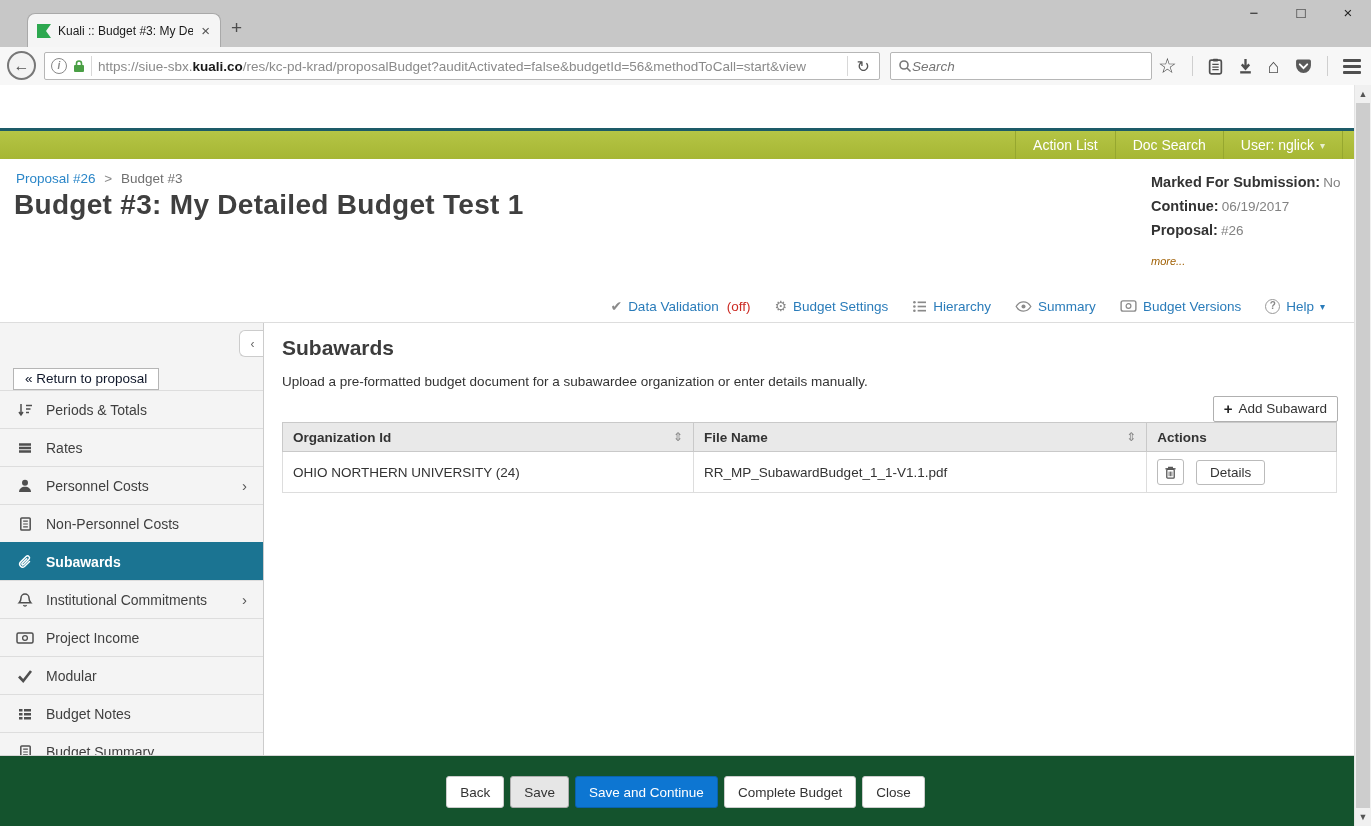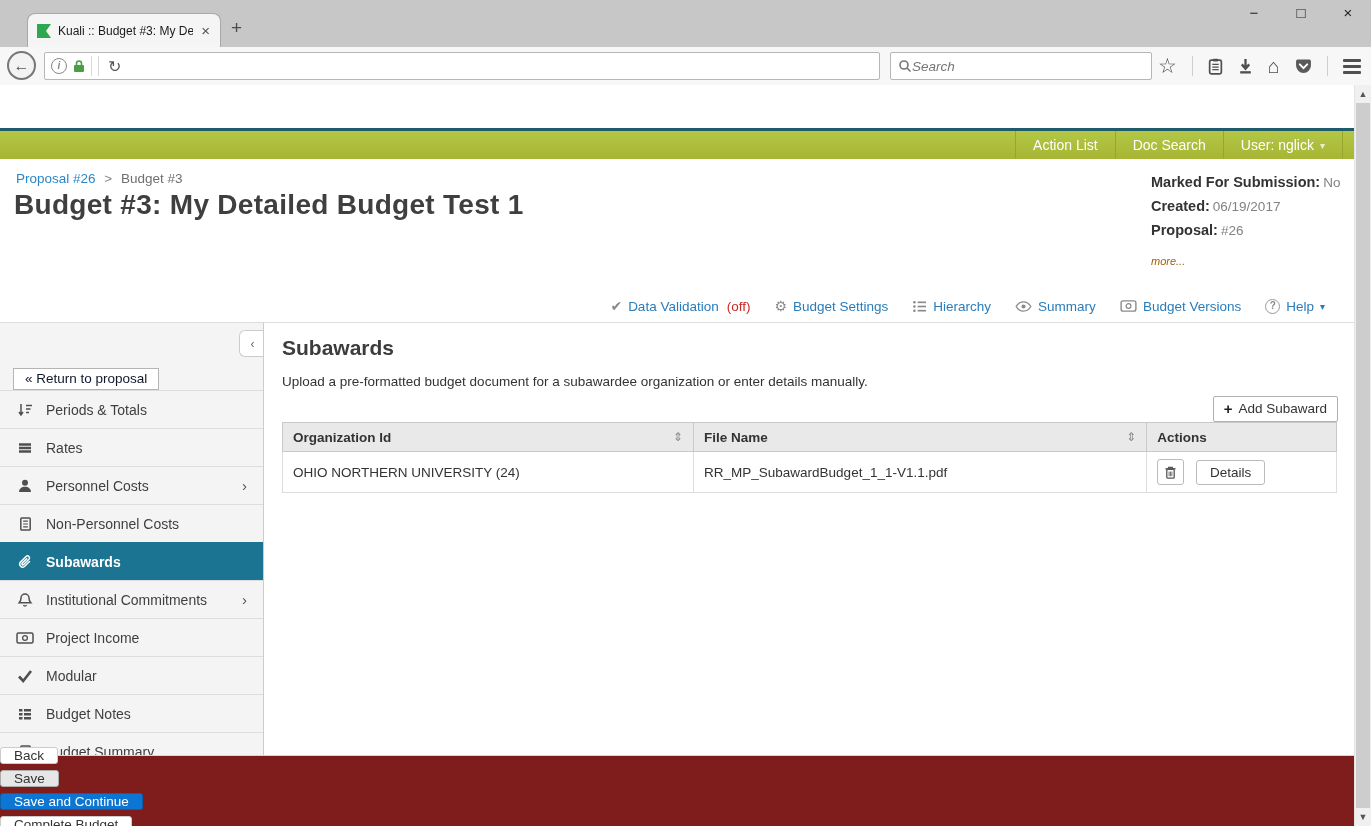--- a/index.html
+++ b/index.html
@@ -112,23 +112,23 @@
   .sub-table td { background:#fff; border:1px solid #ddd; border-top:none; font-size:13.5px; color:#333;
                   padding:6px 10px; height:41px; }
   .sub-table .col-org { width:39%; } .sub-table .col-file { width:43%;margin-top:32px; } .sub-table .col-act { width:18%; }
   .sort-glyph { float:right; color:#888; font-size:12px; font-weight:normal; }
   .trash-btn { width:27px; height:26px; background:#fff; border:1px solid #bbb; border-radius:3px;
                display:inline-flex; align-items:center; justify-content:center; vertical-align:middle; }
   .details-btn { background:#fff; border:1px solid #bbb; border-radius:3px; font-size:13.5px; color:#333;
                  padding:4px 13px; margin-left:8px; vertical-align:middle; display:inline-block; }
 
   
-  .footer { position:absolute; bottom:0; left:0; width:100%; height:71px; background:#7f1d1d;
+  .footer { position:absolute; bottom:0; left:0; width:100%; height:71px; background:#14532d;
             border-top:1px solid #d6d6d6; display:flex; justify-content:center; align-items:flex-start;
-            padding-top:20px; gap:6px; box-shadow:inset 0 5px 5px -5px rgba(0,0,0,0.07);flex-direction:column; }
+            padding-top:20px; gap:6px; box-shadow:inset 0 5px 5px -5px rgba(0,0,0,0.07); }
   .fbtn { height:32px; padding:0 13px; border-radius:3px; font-size:13.5px; font-family:"Liberation Sans", sans-serif;
           display:flex; align-items:center; }
   .fbtn.default { background:#fff; border:1px solid #ccc; color:#333; }
   .fbtn.gray { background:#e6e6e6; border:1px solid #adadad; color:#333; }
   .fbtn.primary { background:#0d76d2; border:1px solid #0a62ae; color:#fff; }
 
   
   .scrollbar { position:absolute; top:85px; right:0; width:17px; height:741px; background:#f0f0f0;
                border-left:1px solid #e4e4e4; z-index:60; }
   .sb-arrow { position:absolute; left:0; width:100%; text-align:center; color:#555; font-size:9px; }
@@ -162,20 +162,21 @@
     <div class="back-btn">←</div>
     <div class="url-field">
       <span class="info-icon">i</span>
       <span style="display:flex;">
         <svg width="12" height="14" viewBox="0 0 12 14">
             <path d="M3.5 6V4.5a2.5 2.5 0 015 0V6" fill="none" stroke="#4a9f45" stroke-width="1.6"></path>
             <rect x="1" y="6" width="10" height="7" rx="1" fill="#4a9f45"></rect>
           </svg>
       </span>
       <span class="url-divider"></span>
+      <span class="url-text"><span>https://siue-sbx.</span><span class="domain">kuali.co</span><span>/res/kc-pd-krad/proposalBudget?auditActivated=false&amp;budgetId=56&amp;methodToCall=start&amp;view</span></span>
       <span class="url-divider"></span>
       <span class="reload">↻</span>
     </div>
     <div class="search-field">
       <span style="display:flex;">
         <svg width="14" height="14" viewBox="0 0 14 14">
             <circle cx="6" cy="6" r="4" fill="none" stroke="#777" stroke-width="1.6"></circle>
             <path d="M9 9l3.5 3.5" stroke="#777" stroke-width="1.6"></path>
           </svg>
       </span>
@@ -225,21 +226,21 @@
 
   <div class="page-head">
     <div class="breadcrumb">
       <span class="bc-link">Proposal #26</span>
       <span class="bc-sep">&gt;</span>
       <span class="bc-cur">Budget #3</span>
     </div>
     <div class="page-title">Budget #3: My Detailed Budget Test 1</div>
     <div class="meta">
       <div class="meta-line"><span class="meta-label">Marked For Submission:</span><span class="meta-value">No</span></div>
-      <div class="meta-line"><span class="meta-label">Created:</span><span class="meta-value">06/19/2017</span></div>
+      <div class="meta-line"><span class="meta-label">Continue:</span><span class="meta-value">06/19/2017</span></div>
       <div class="meta-line"><span class="meta-label">Proposal:</span><span class="meta-value">#26</span></div>
       <span class="more-link">more...</span>
     </div>
   </div>
 
   <div class="view-toolbar">
     <span class="tool-item">
       <span class="tool-icon glyph">✔</span>
       <span>Data Validation</span>
       <span class="off-flag">(off)</span>

